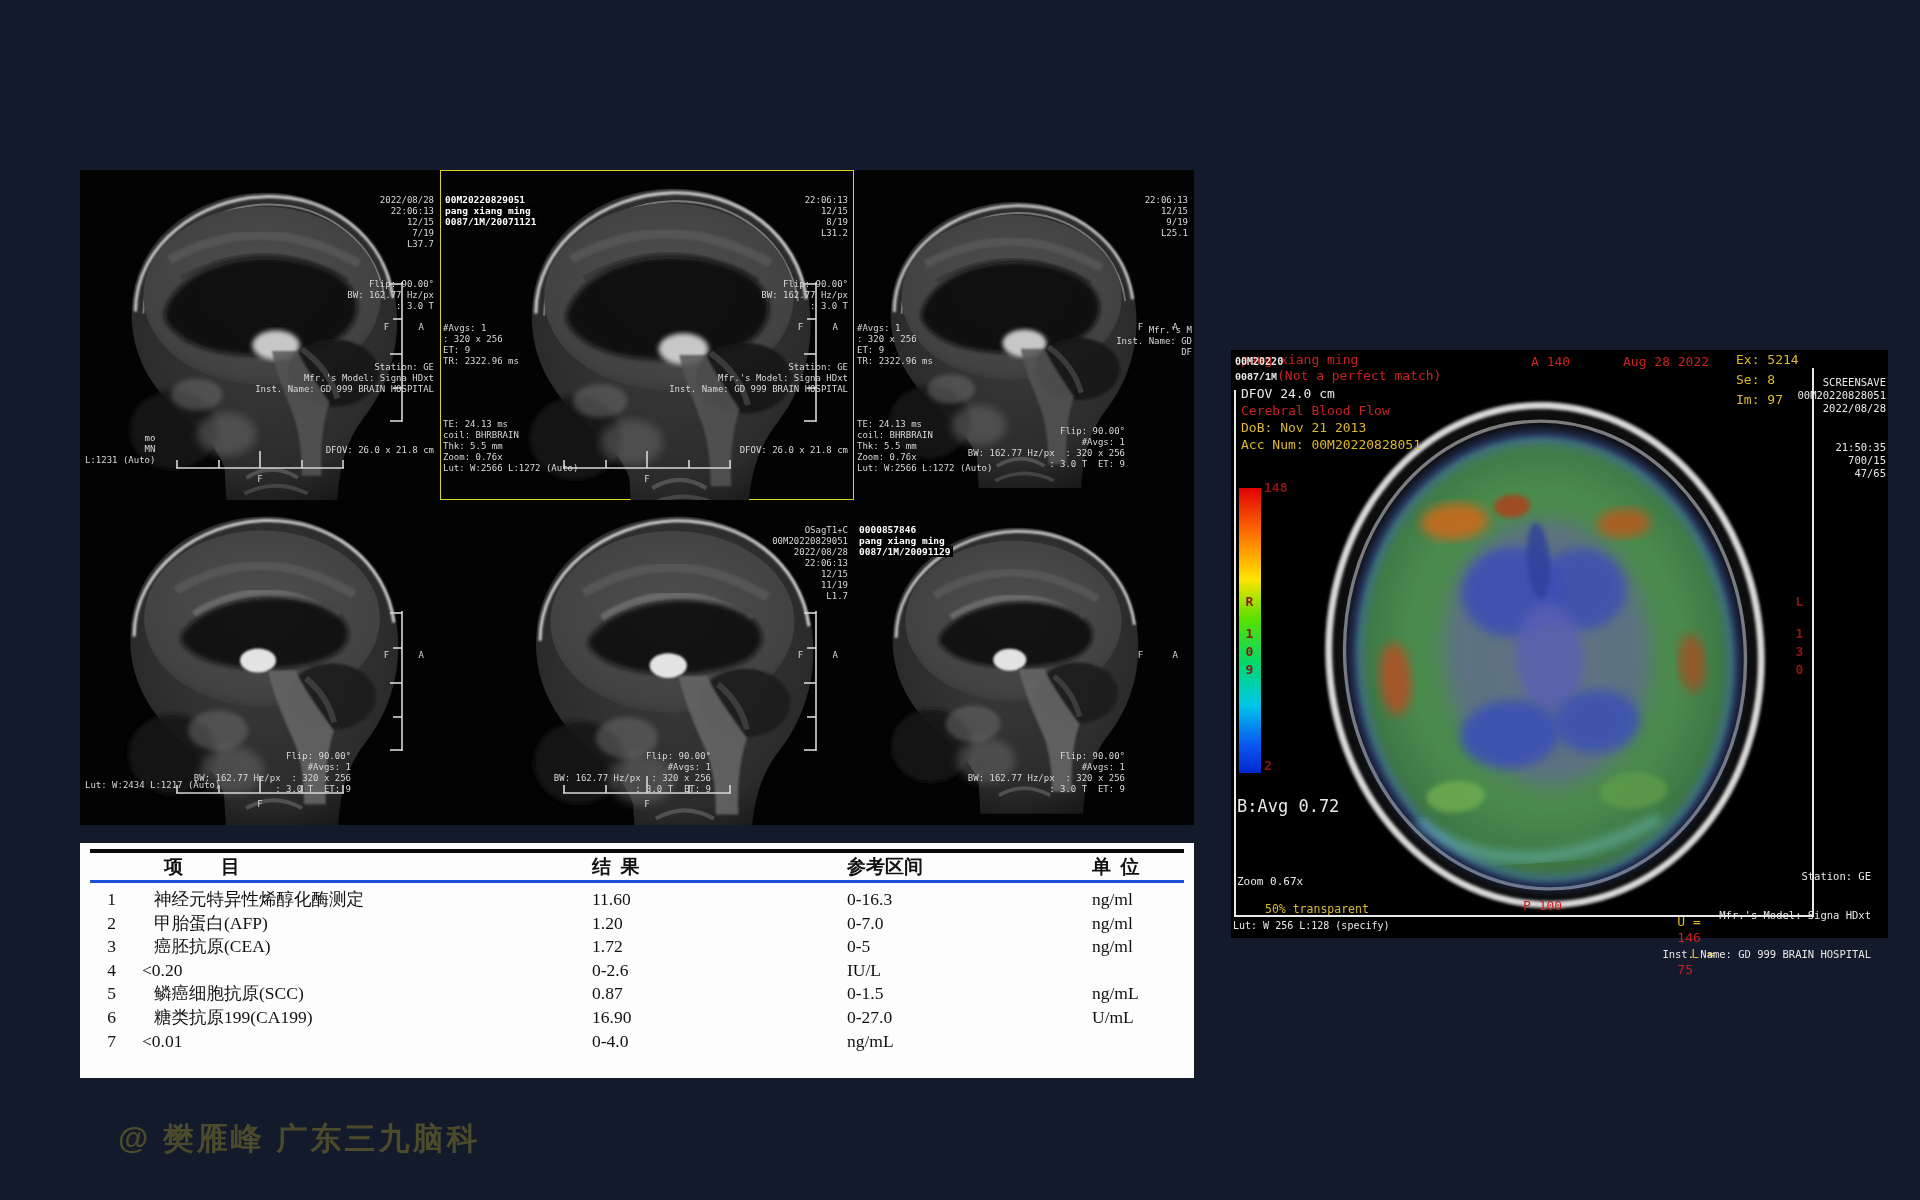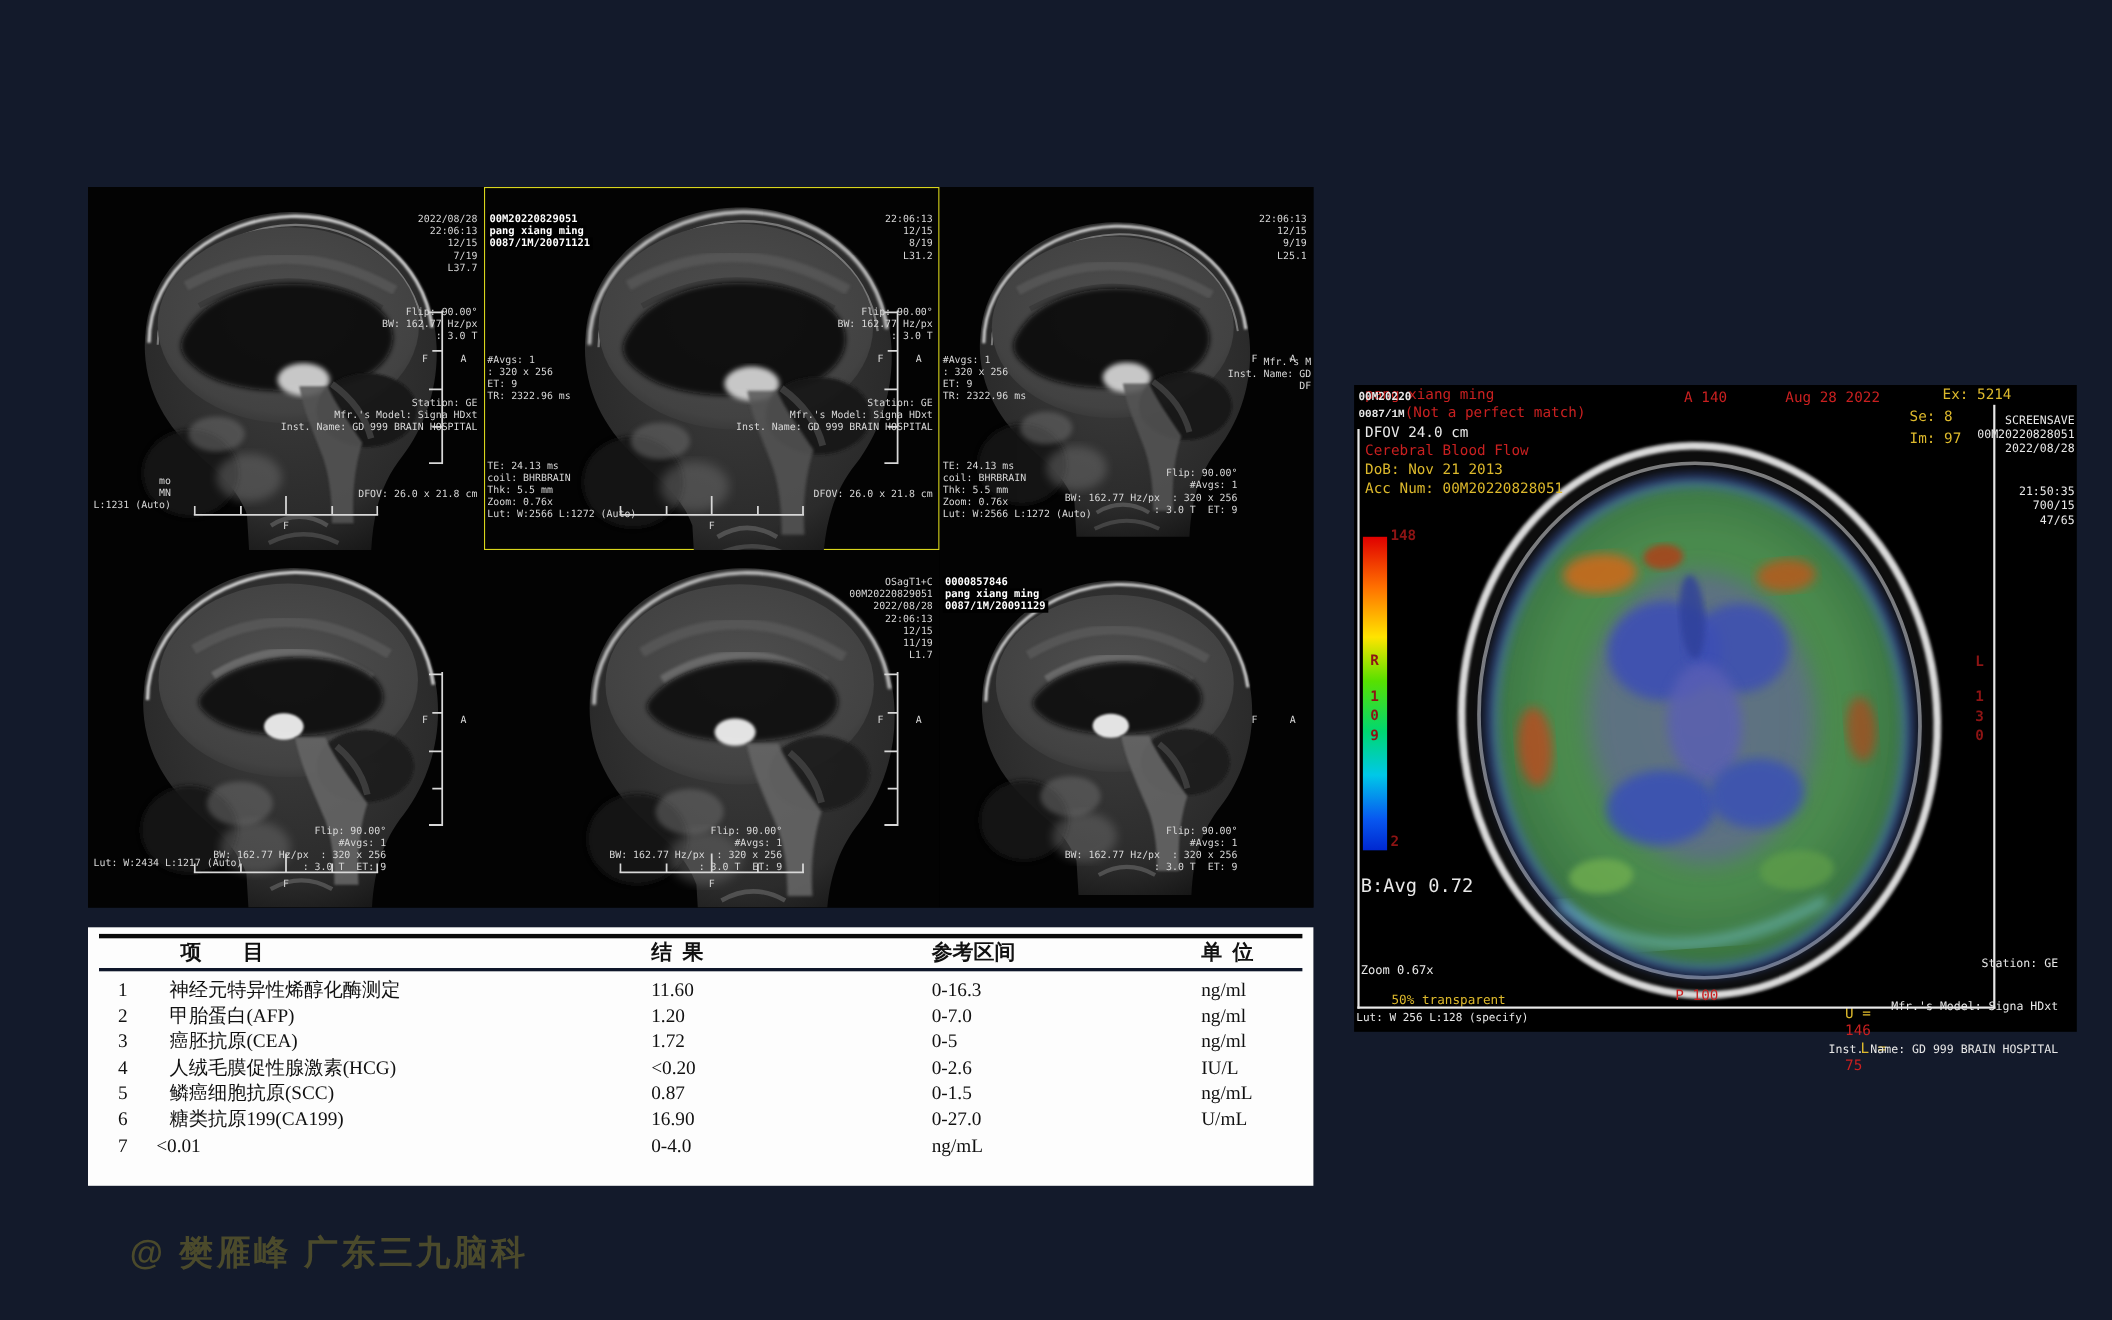--- a/index.html
+++ b/index.html
@@ -25,21 +25,21 @@
   .orient { position:absolute; right:4px; top:46%; color:#d8d8d8; font-size:9px; letter-spacing:12px; z-index:4; }
   .vruler { position:absolute; right:36px; top:34%; z-index:4; }
   .hruler { position:absolute; bottom:30px; left:50%; transform:translateX(-50%); z-index:4; }
   .frlabel { position:absolute; bottom:16px; left:50%; transform:translateX(-50%); color:#d8d8d8; font-size:9px; z-index:4; }
 
   
   .lab-panel { left:80px; top:843px; width:1114px; height:235px; background:#fdfdfd; color:#111;
                font-family:"Liberation Serif","DejaVu Serif",serif; padding:6px 10px 0 10px; }
   .lab-rule-top { border-top:4px solid #0a0a0a; }
   .lab-head { display:grid; grid-template-columns:52px 450px 255px 245px 1fr; font-weight:bold;
-              font-size:19px; line-height:27px; border-bottom:3px solid #0f172a; white-space:pre; }
+              font-size:19px; line-height:27px; border-bottom:3px solid #1d4ed8; white-space:pre; }
   .lab-row { display:grid; grid-template-columns:52px 450px 255px 245px 1fr; font-size:17.5px; line-height:23.6px; white-space:pre; }
   .lab-row .num { text-align:right; padding-right:26px; }
   .lab-head .h-item { padding-left:22px; }
   .lab-row .item { padding-left:12px; }
 
   
   .cbf-panel { left:1231px; top:350px; width:657px; height:588px; background:#000; }
   .cbf-panel .t { position:absolute; font-size:13px; line-height:16px; white-space:pre; z-index:5; }
   .w { color:#e8e8e8; } .yl { color:#ddb92c; } .rd { color:#c92020; } .drd { color:#8e1414; }
   .smallw { font-size:10.5px !important; line-height:13px !important; color:#e8e8e8; }
@@ -326,21 +326,20 @@
   </div>
   <div class="lab-row">
     <span class="num">3</span>
     <span class="item">癌胚抗原(CEA)</span>
     <span>1.72</span>
     <span>0-5</span>
     <span>ng/ml</span>
   </div>
   <div class="lab-row">
     <span class="num">4</span>
-    <span class="item">人绒毛膜促性腺激素(HCG)</span>
     <span>&lt;0.20</span>
     <span>0-2.6</span>
     <span>IU/L</span>
   </div>
   <div class="lab-row">
     <span class="num">5</span>
     <span class="item">鳞癌细胞抗原(SCC)</span>
     <span>0.87</span>
     <span>0-1.5</span>
     <span>ng/mL</span>
@@ -376,21 +375,21 @@
   <div class="t rd" style="left:46px; top:18px;">(Not a perfect match)</div>
   <div class="t w" style="left:4px; top:4px; font-size:10px; font-weight:bold; width:56px; overflow:hidden;">00M20220</div>
   <div class="t w" style="left:4px; top:20px; font-size:10px; font-weight:bold; width:52px; overflow:hidden;font-family:Liberation Mono, monospace;">0087/1M</div>
   <div class="t w" style="left:10px; top:36px;">DFOV 24.0 cm</div>
   <div class="t rd" style="left:10px; top:53px;">Cerebral Blood Flow</div>
   <div class="t yl" style="left:10px; top:70px;">DoB: Nov 21 2013</div>
   <div class="t yl" style="left:10px; top:87px;">Acc Num: 00M20220828051</div>
 
   <div class="t rd" style="left:300px; top:4px;">A 140</div>
   <div class="t rd" style="left:392px; top:4px;">Aug 28 2022</div>
-  <div class="t yl" style="left:535px; top:2px;">Ex: 5214</div>
+  <div class="t yl" style="left:505px; top:2px;">Ex: 5214</div>
   <div class="t yl" style="left:505px; top:22px;text-align:right;">Se: 8</div>
   <div class="t yl" style="left:505px; top:42px;">Im: 97</div>
 
   <div class="t smallw" style="right:2px; top:0; width:118px; text-align:right;">
     <div>SCREENSAVE</div><div>00M20220828051</div><div>2022/08/28</div>
     <div>21:50:35</div><div>700/15</div><div>47/65</div>
   </div>
 
   <div class="colorbar"></div>
   <div class="t drd" style="left:33px; top:130px; font-weight:bold;">148</div>

